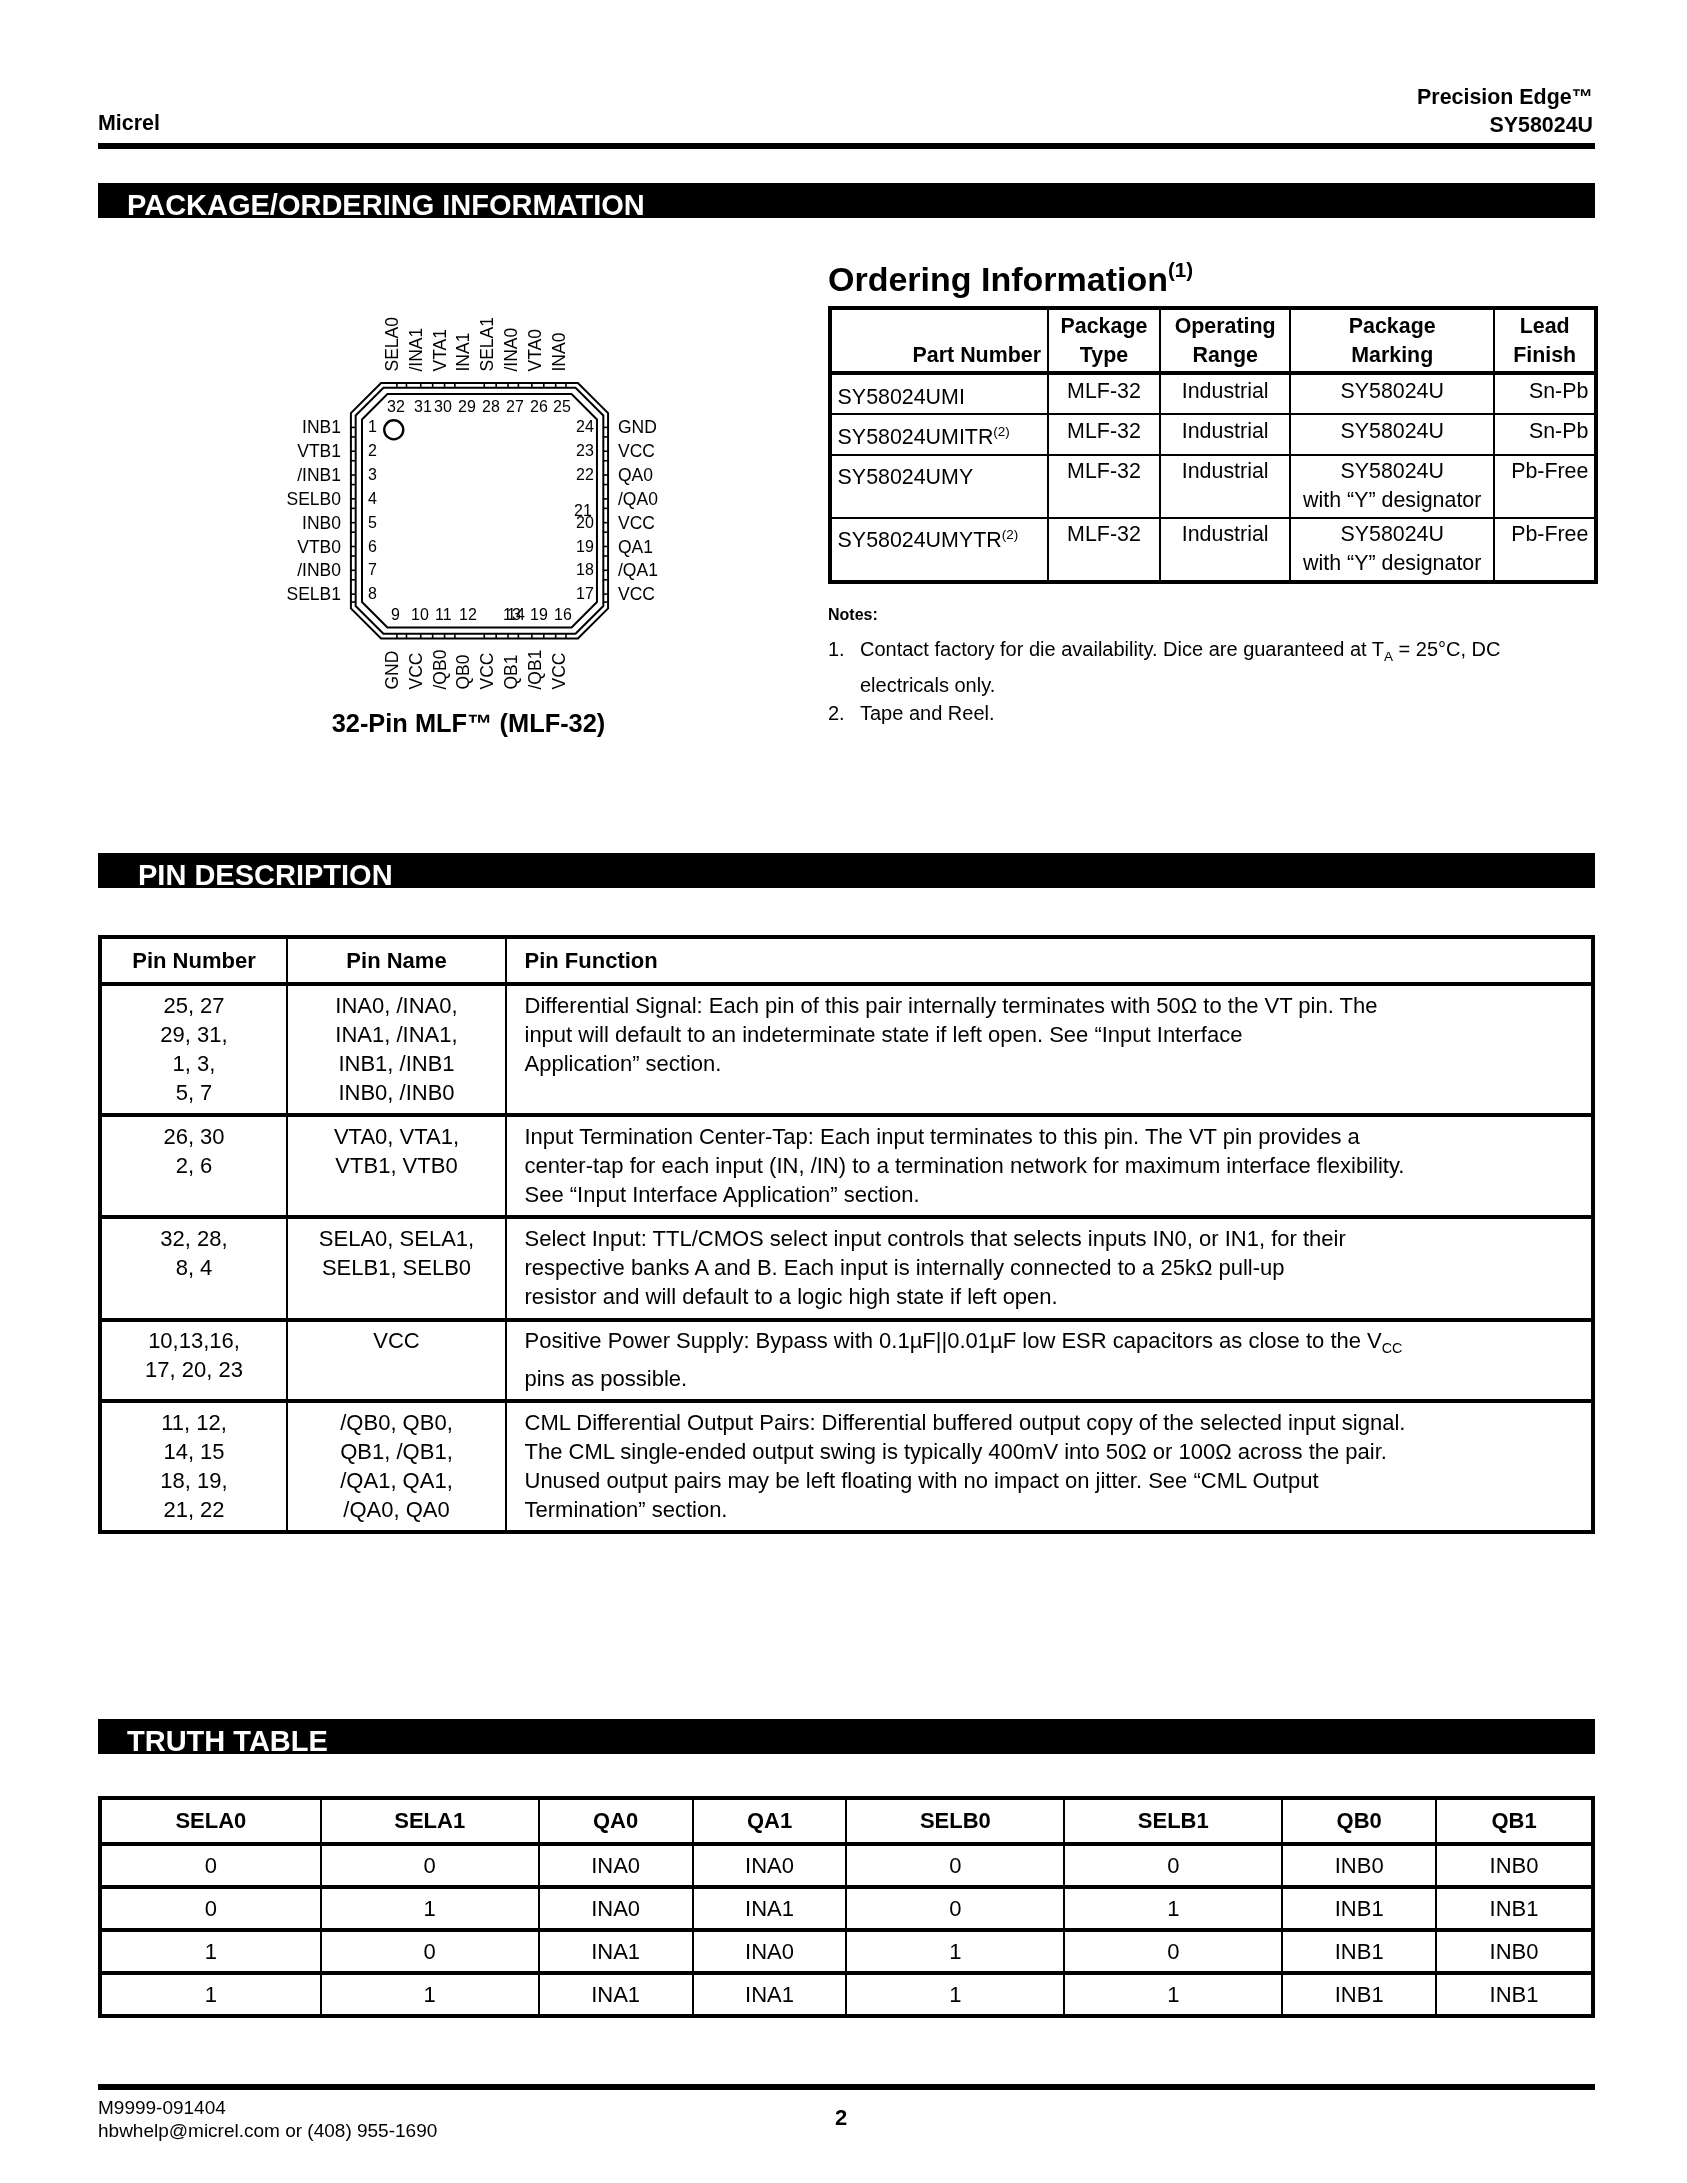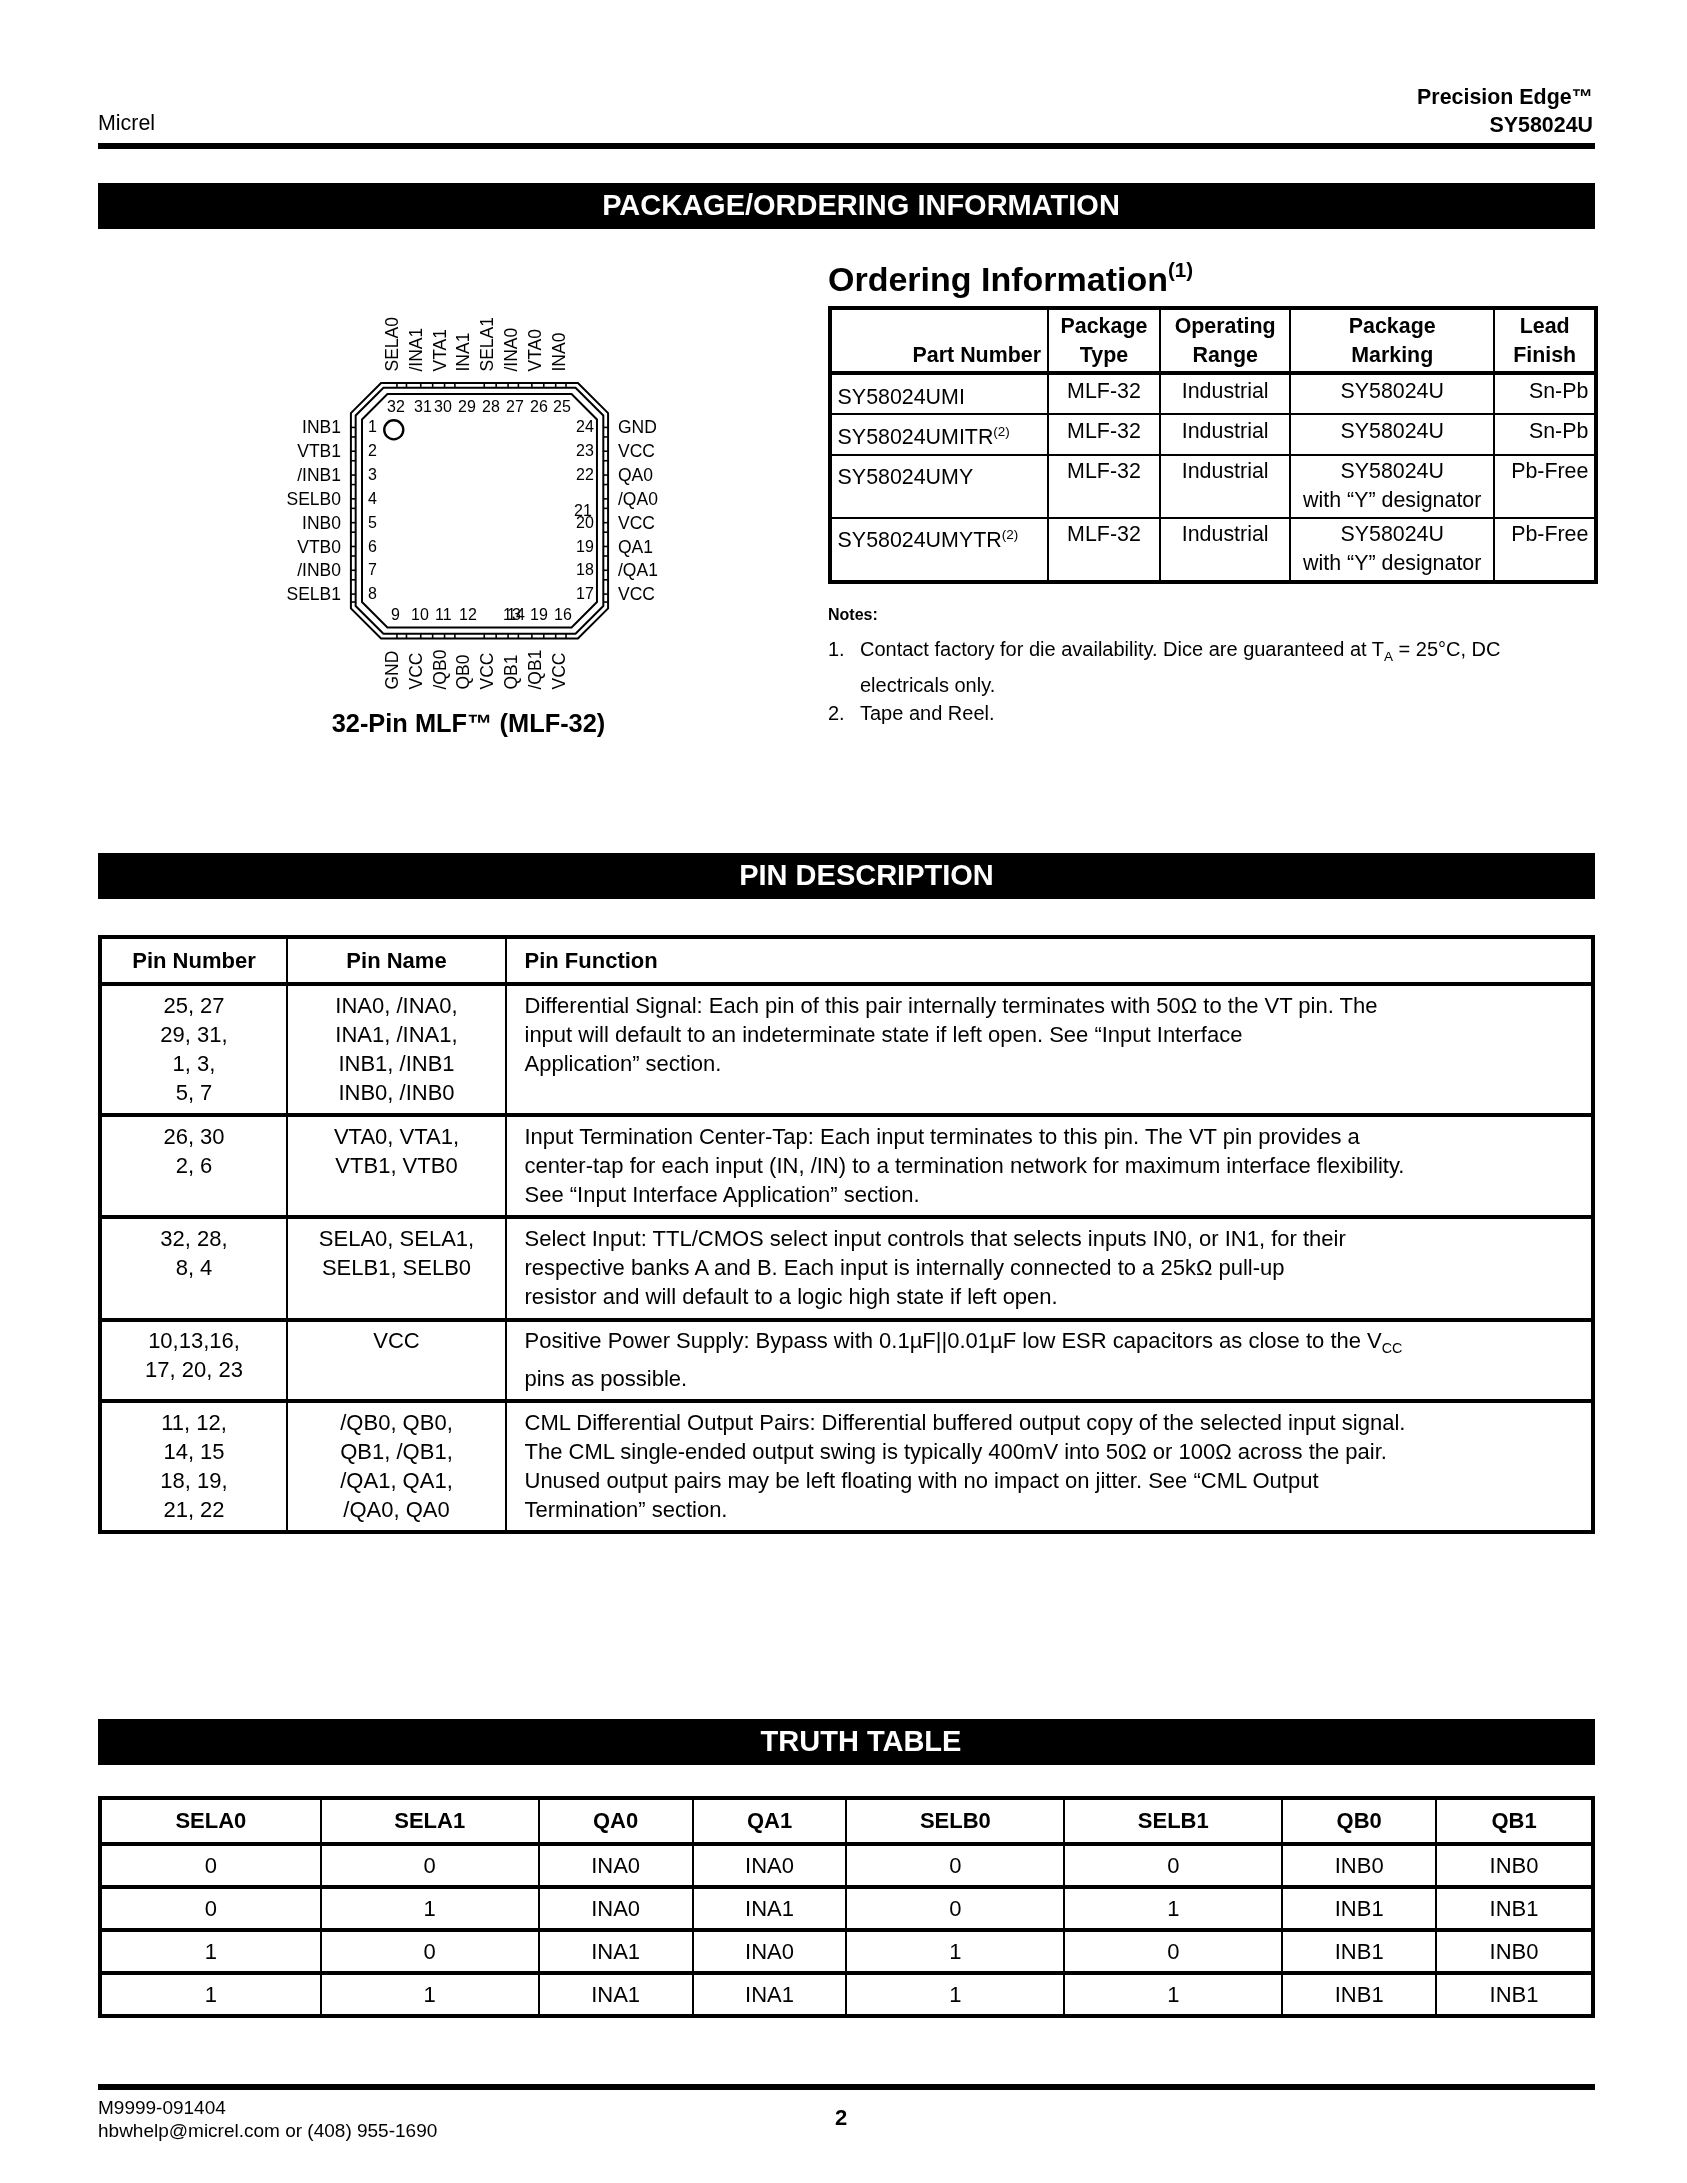--- a/index.html
+++ b/index.html
@@ -3,30 +3,29 @@
 <meta charset="utf-8">
 <style>
   html, body { margin: 0; padding: 0; background: #ffffff; }
   body {
     width: 1687px; height: 2183px; position: relative; overflow: hidden;
     font-family: "Liberation Sans", sans-serif; color: #000;
   }
   .abs { position: absolute; }
 
   
-  .hdr-left { left: 98px; top: 111px; font-size: 21.4px; font-weight: normal; }
+  .hdr-left { left: 98px; top: 111px; font-size: 21.4px; font-weight: bold; }
   .hdr-right { right: 94px; top: 83px; font-size: 21.4px; font-weight: bold; text-align: right; line-height: 28px; }
   .rule { background: #000; left: 98px; width: 1497px; }
 
   
   .sect-bar {
-    position: absolute; left: 98px; width: 1497px; height: 46px; background: #000;
+    position: absolute; left: 98px; width: 1497px; height: 35px; background: #000;
     color: #fff; font-weight: bold; font-size: 29px; line-height: 45px;
     box-sizing: border-box;
-    text-align: center;
   }
 
   
   .chip-wrap { left: 262px; top: 294px; width: 381px; height: 397px; }
   .pin-lbl { position: absolute; font-size: 17.5px; line-height: 17.5px; }
   .pin-lbl.left { text-align: right; width: 71px; }
   .pin-lbl.right { text-align: left; width: 71px; }
   .pin-num { position: absolute; font-size: 16px; line-height: 16px; }
   .vlbl {
     position: absolute; font-size: 17.5px; line-height: 17.5px; white-space: nowrap;

